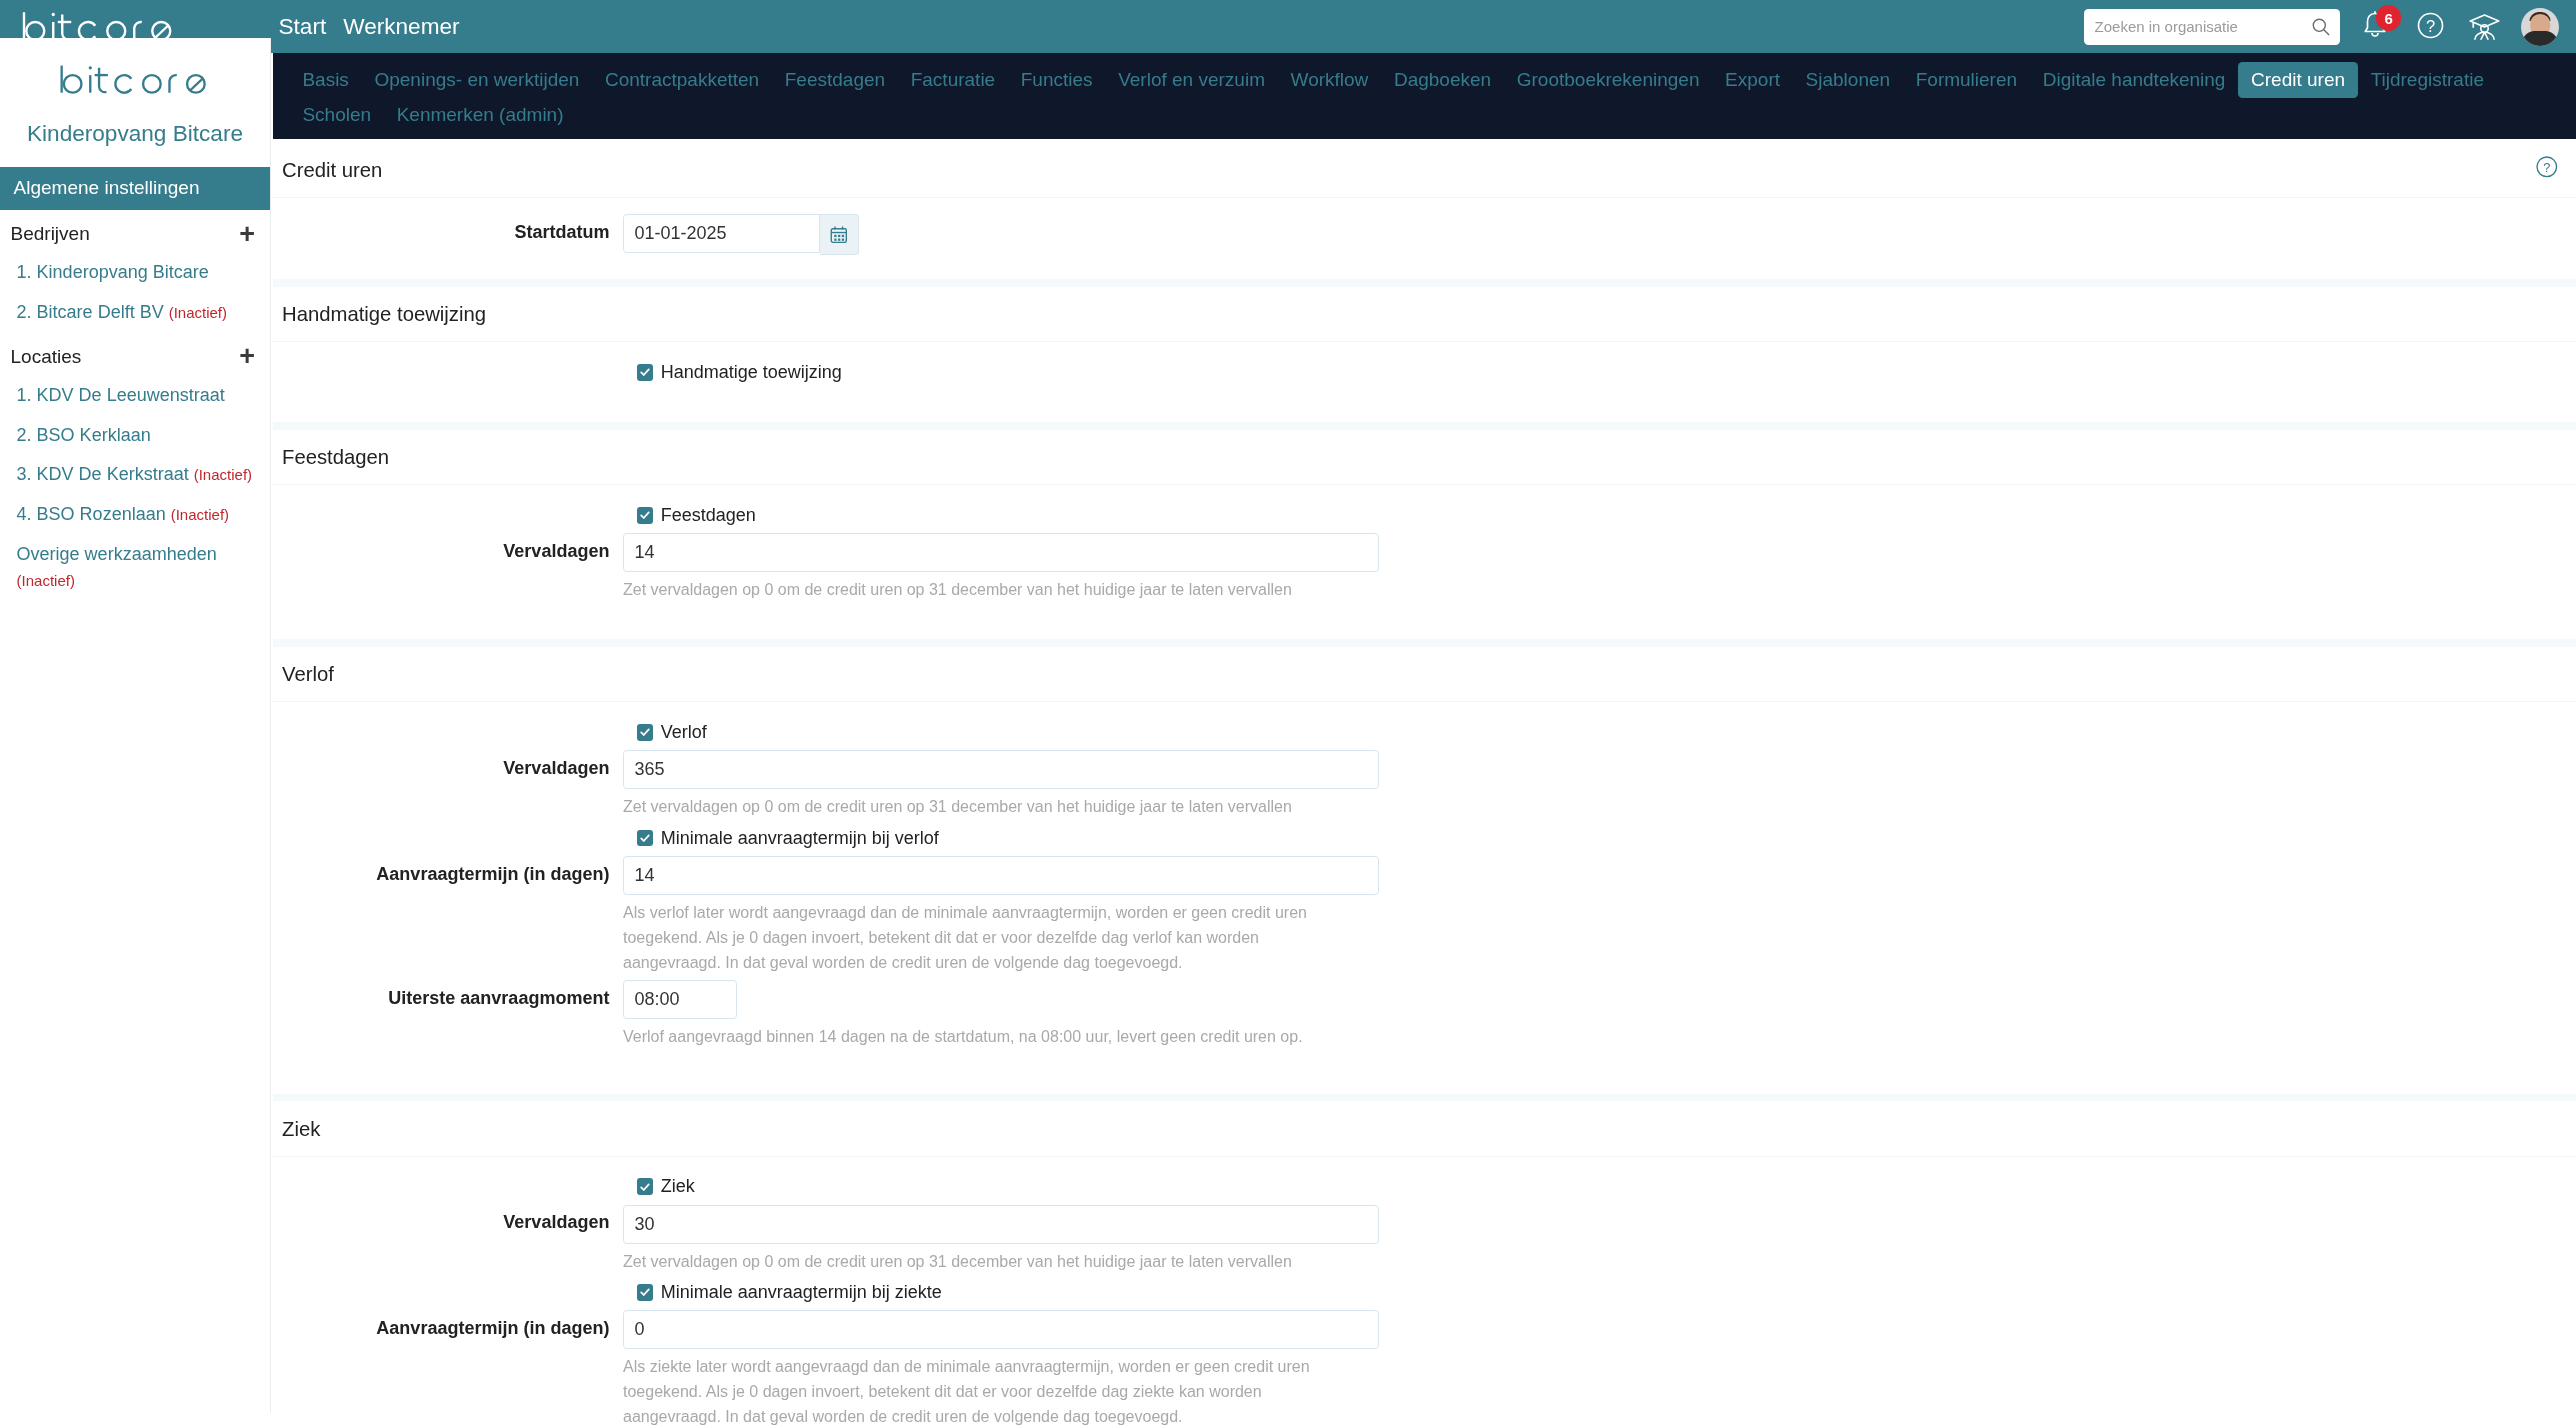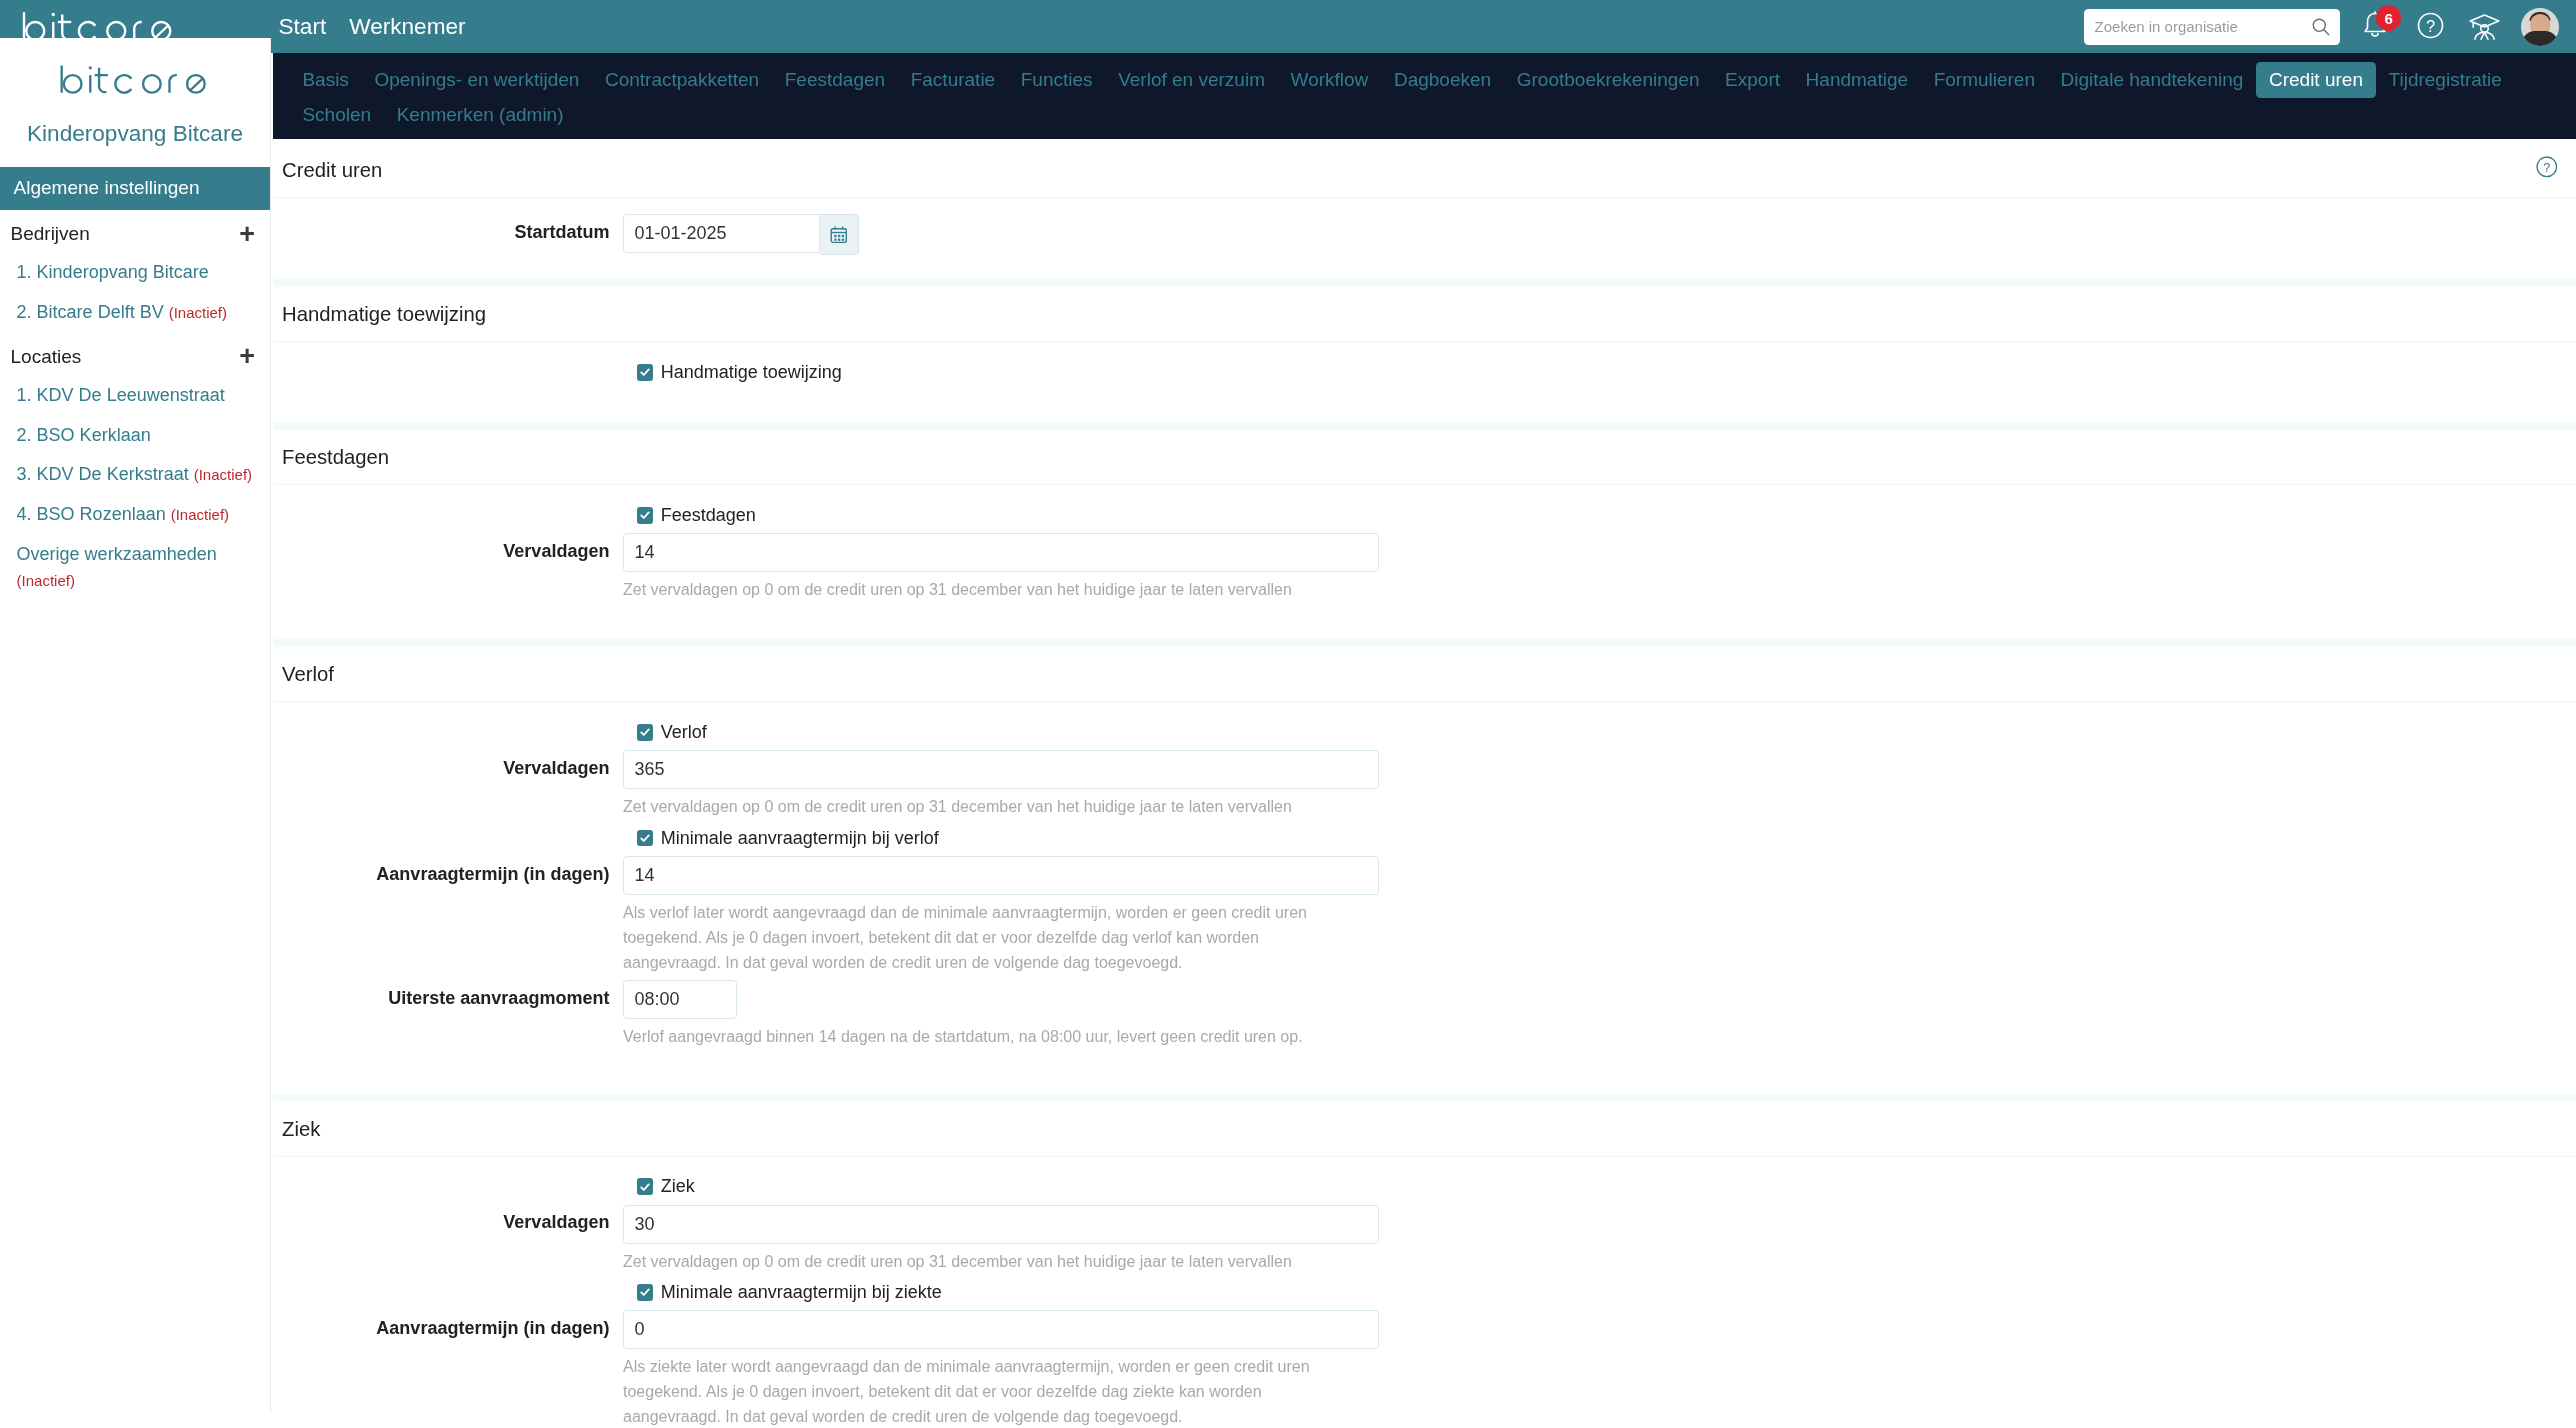--- a/index.html
+++ b/index.html
@@ -23,21 +23,21 @@
   .brand-logo {
     width: 271px;
     padding-left: 19.6px;
     display: flex;
     align-items: center;
   }
   .brand-logo svg { display:block; }
   .topnav {
     display: flex;
     align-items: center;
-    gap: 23px;
+    gap: 17px;
     margin-left: 7.5px;
   }
   .topnav a {
     color: #ffffff;
     font-size: 22.6px;
     text-decoration: none;
     line-height: 53px;
   }
   .topbar-right {
     position: absolute;
@@ -432,21 +432,21 @@
     <a href="#">Openings- en werktijden</a>
     <a href="#">Contractpakketten</a>
     <a href="#">Feestdagen</a>
     <a href="#">Facturatie</a>
     <a href="#">Functies</a>
     <a href="#">Verlof en verzuim</a>
     <a href="#">Workflow</a>
     <a href="#">Dagboeken</a>
     <a href="#">Grootboekrekeningen</a>
     <a href="#">Export</a>
-    <a href="#">Handmatige</a>
+    <a href="#">Sjablonen</a>
     <a href="#">Formulieren</a>
     <a href="#">Digitale handtekening</a>
     <a href="#" class="active">Credit uren</a>
     <a href="#">Tijdregistratie</a>
   </div>
   <div class="subnav-row">
     <a href="#">Scholen</a>
     <a href="#">Kenmerken (admin)</a>
   </div>
 </div>

